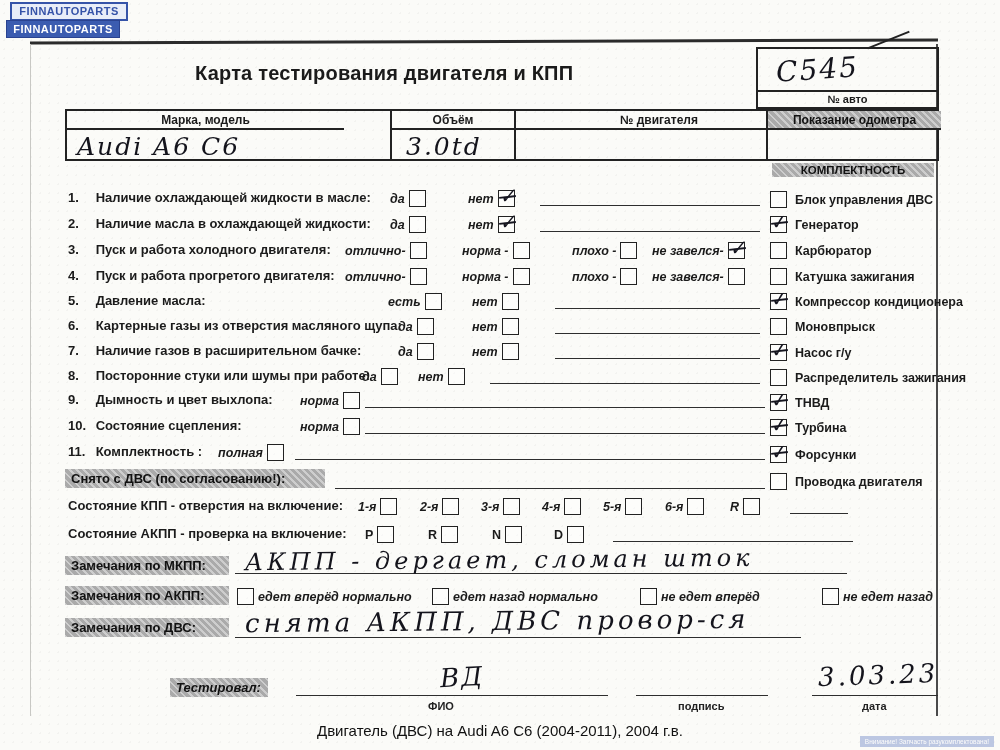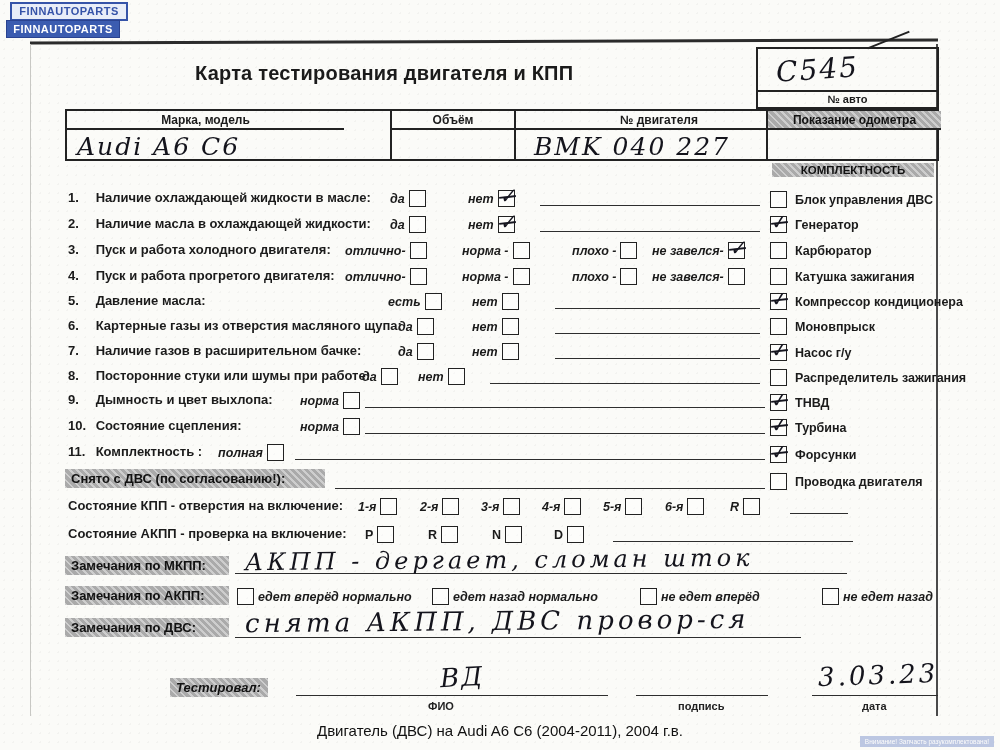--- a/index.html
+++ b/index.html
@@ -60,24 +60,24 @@
 </div>
 <div class="abs cell" style="left:756px;top:92px;width:183px;height:17px;text-align:center;font-weight:700;font-size:11px;line-height:14px;border-top:none;">№ авто</div>
 
 <div class="abs cell" style="left:65px;top:109px;width:874px;height:52px;">
   <div class="vcol" style="left:0;width:277px;">
     <div class="vhead">Марка, модель</div>
     <div class="hw" style="font-size:25px;padding:2px 0 0 10px;">Audi A6 C6</div>
   </div>
   <div class="vcol" style="left:323px;width:124px;border-left:2px solid #222;">
     <div class="vhead">Объём</div>
+    <div class="hw" style="font-size:25px;padding:2px 0 0 14px;">3.0td</div>
   </div>
   <div class="vcol" style="left:447px;width:288px;border-left:2px solid #222;">
     <div class="vhead">№ двигателя</div>
-    <div class="hw" style="font-size:25px;padding:2px 0 0 18px;">BMK 040 227</div>
   </div>
   <div class="vcol" style="left:699px;width:175px;border-left:2px solid #222;">
     <div class="vhead gbar" style="padding:0;">Показание одометра</div>
   </div>
 </div>
 
 <div class="crow" style="top:190px">
   <span class="num">1.</span>
   <span>Наличие охлаждающей жидкости в масле:</span>
   <span class="opt" style="left:322px">

